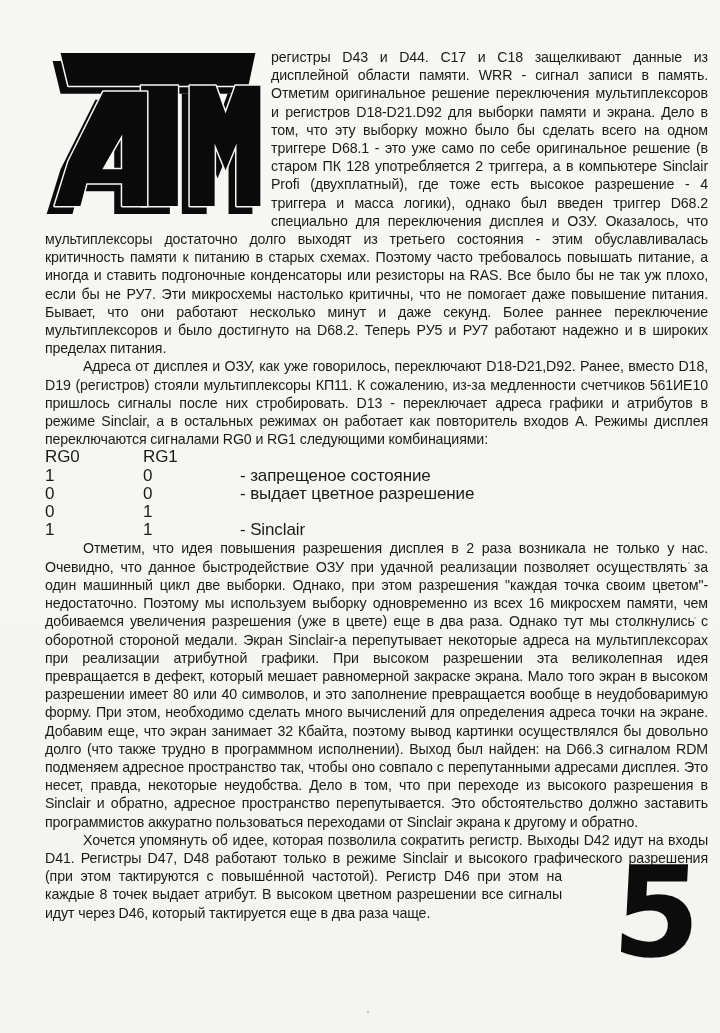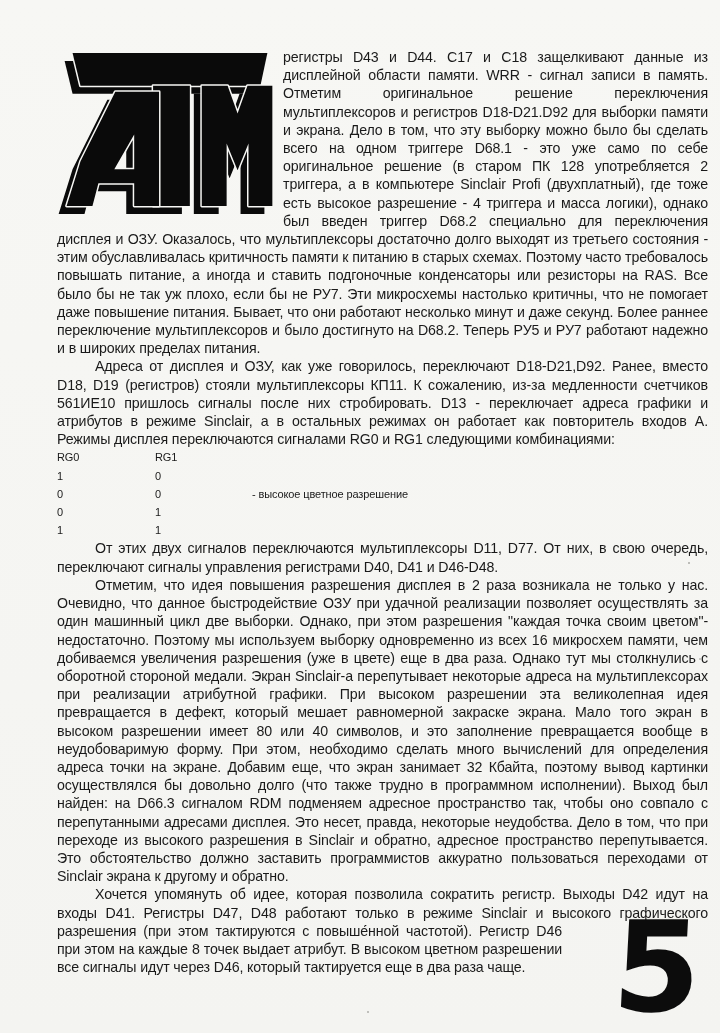--- a/index.html
+++ b/index.html
@@ -10,37 +10,37 @@
     background:
       radial-gradient(2px 2px at 689px 563px, #bdbdb9 50%, transparent 51%),
       radial-gradient(2px 2px at 695px 618px, #c4c4c0 50%, transparent 51%),
       radial-gradient(3px 2px at 700px 659px, #c8c8c4 50%, transparent 51%),
       radial-gradient(2px 2px at 368px 1012px, #c0c0bc 50%, transparent 51%),
       radial-gradient(2px 2px at 545px 332px, #ccccc8 50%, transparent 51%),
       linear-gradient(#f7f7f4,#f4f4f1);
   }
   .page{
     position:relative;
-    padding:48px 12px 0 57px;
+    padding:48px 12px 0 45px;
   }
   p{
     margin:0;
     font-size:14.2px;
     line-height:18.2px;
     letter-spacing:-0.12px;
     text-align:justify;
   }
   .indent{text-indent:38px;}
   .logo-float{
     float:left;
     width:218px;height:164px;
     margin:2px 8px 8px 0;
   }
   .signal-table{
-    font-size:11px;line-height:18.2px;letter-spacing:-0.12px;
+    font-size:17px;line-height:18.2px;letter-spacing:-0.12px;
   }
   .t-row{display:grid;grid-template-columns:98px 97px 1fr;}
   .page-number-float{
     float:right;
     width:140px;height:92px;
     margin:2px 0 0 6px;
     text-align:center;
     font-family:"DejaVu Sans", sans-serif;
     font-weight:bold;
     font-size:126px;line-height:88px;
@@ -80,37 +80,38 @@
 
   <div class="signal-table">
     <div class="t-row">
       <span>RG0</span>
       <span>RG1</span>
       <span></span>
     </div>
     <div class="t-row">
       <span>1</span>
       <span>0</span>
+      <span>- запрещеное состояние</span>
     </div>
     <div class="t-row">
       <span>0</span>
       <span>0</span>
-      <span>- высокое цветное разрешение</span>
+      <span>- выдает цветное разрешение</span>
     </div>
     <div class="t-row">
       <span>0</span>
       <span>1</span>
     </div>
     <div class="t-row">
       <span>1</span>
       <span>1</span>
+      <span>- Sinclair</span>
     </div>
   </div>
 
-  <p class="indent">От этих двух сигналов переключаются мультиплексоры D11, D77. От них, в свою очередь, переключают сигналы управления регистрами D40, D41 и D46-D48.</p>
 
   <p class="indent">Отметим, что идея повышения разрешения дисплея в 2 раза возникала не только у нас. Очевидно, что данное быстродействие ОЗУ при удачной реализации позволяет осуществлять за один машинный цикл две выборки. Однако, при этом разрешения "каждая точка своим цветом"- недостаточно. Поэтому мы используем выборку одновременно из всех 16 микросхем памяти, чем добиваемся увеличения разрешения (уже в цвете) еще в два раза. Однако тут мы столкнулись с оборотной стороной медали. Экран Sinclair-а перепутывает некоторые адреса на мультиплексорах при реализации атрибутной графики. При высоком разрешении эта великолепная идея превращается в дефект, который мешает равномерной закраске экрана. Мало того экран в высоком разрешении имеет 80 или 40 символов, и это заполнение превращается вообще в неудобоваримую форму. При этом, необходимо сделать много вычислений для определения адреса точки на экране. Добавим еще, что экран занимает 32 Кбайта, поэтому вывод картинки осуществлялся бы довольно долго (что также трудно в программном исполнении). Выход был найден: на D66.3 сигналом RDM подменяем адресное пространство так, чтобы оно совпало с перепутанными адресами дисплея. Это несет, правда, некоторые неудобства. Дело в том, что при переходе из высокого разрешения в Sinclair и обратно, адресное пространство перепутывается. Это обстоятельство должно заставить программистов аккуратно пользоваться переходами от Sinclair экрана к другому и обратно.</p>
 
   <p class="indent"><span>Хочется упомянуть об идее, которая позволила сократить регистр. Выходы D42 идут на входы D41. Регистры D47, D48 работают только в режиме Sinclair и высокого графического </span><span class="page-number-float">5</span><span>разрешения (при этом тактируются с повыше́нной частотой). Регистр D46 при этом на каждые 8 точек выдает атрибут. В высоком цветном разрешении все сигналы идут через D46, который тактируется еще в два раза чаще.</span></p>
 
 
   <div class="clear"></div>
 </div>
 
 </body></html>

